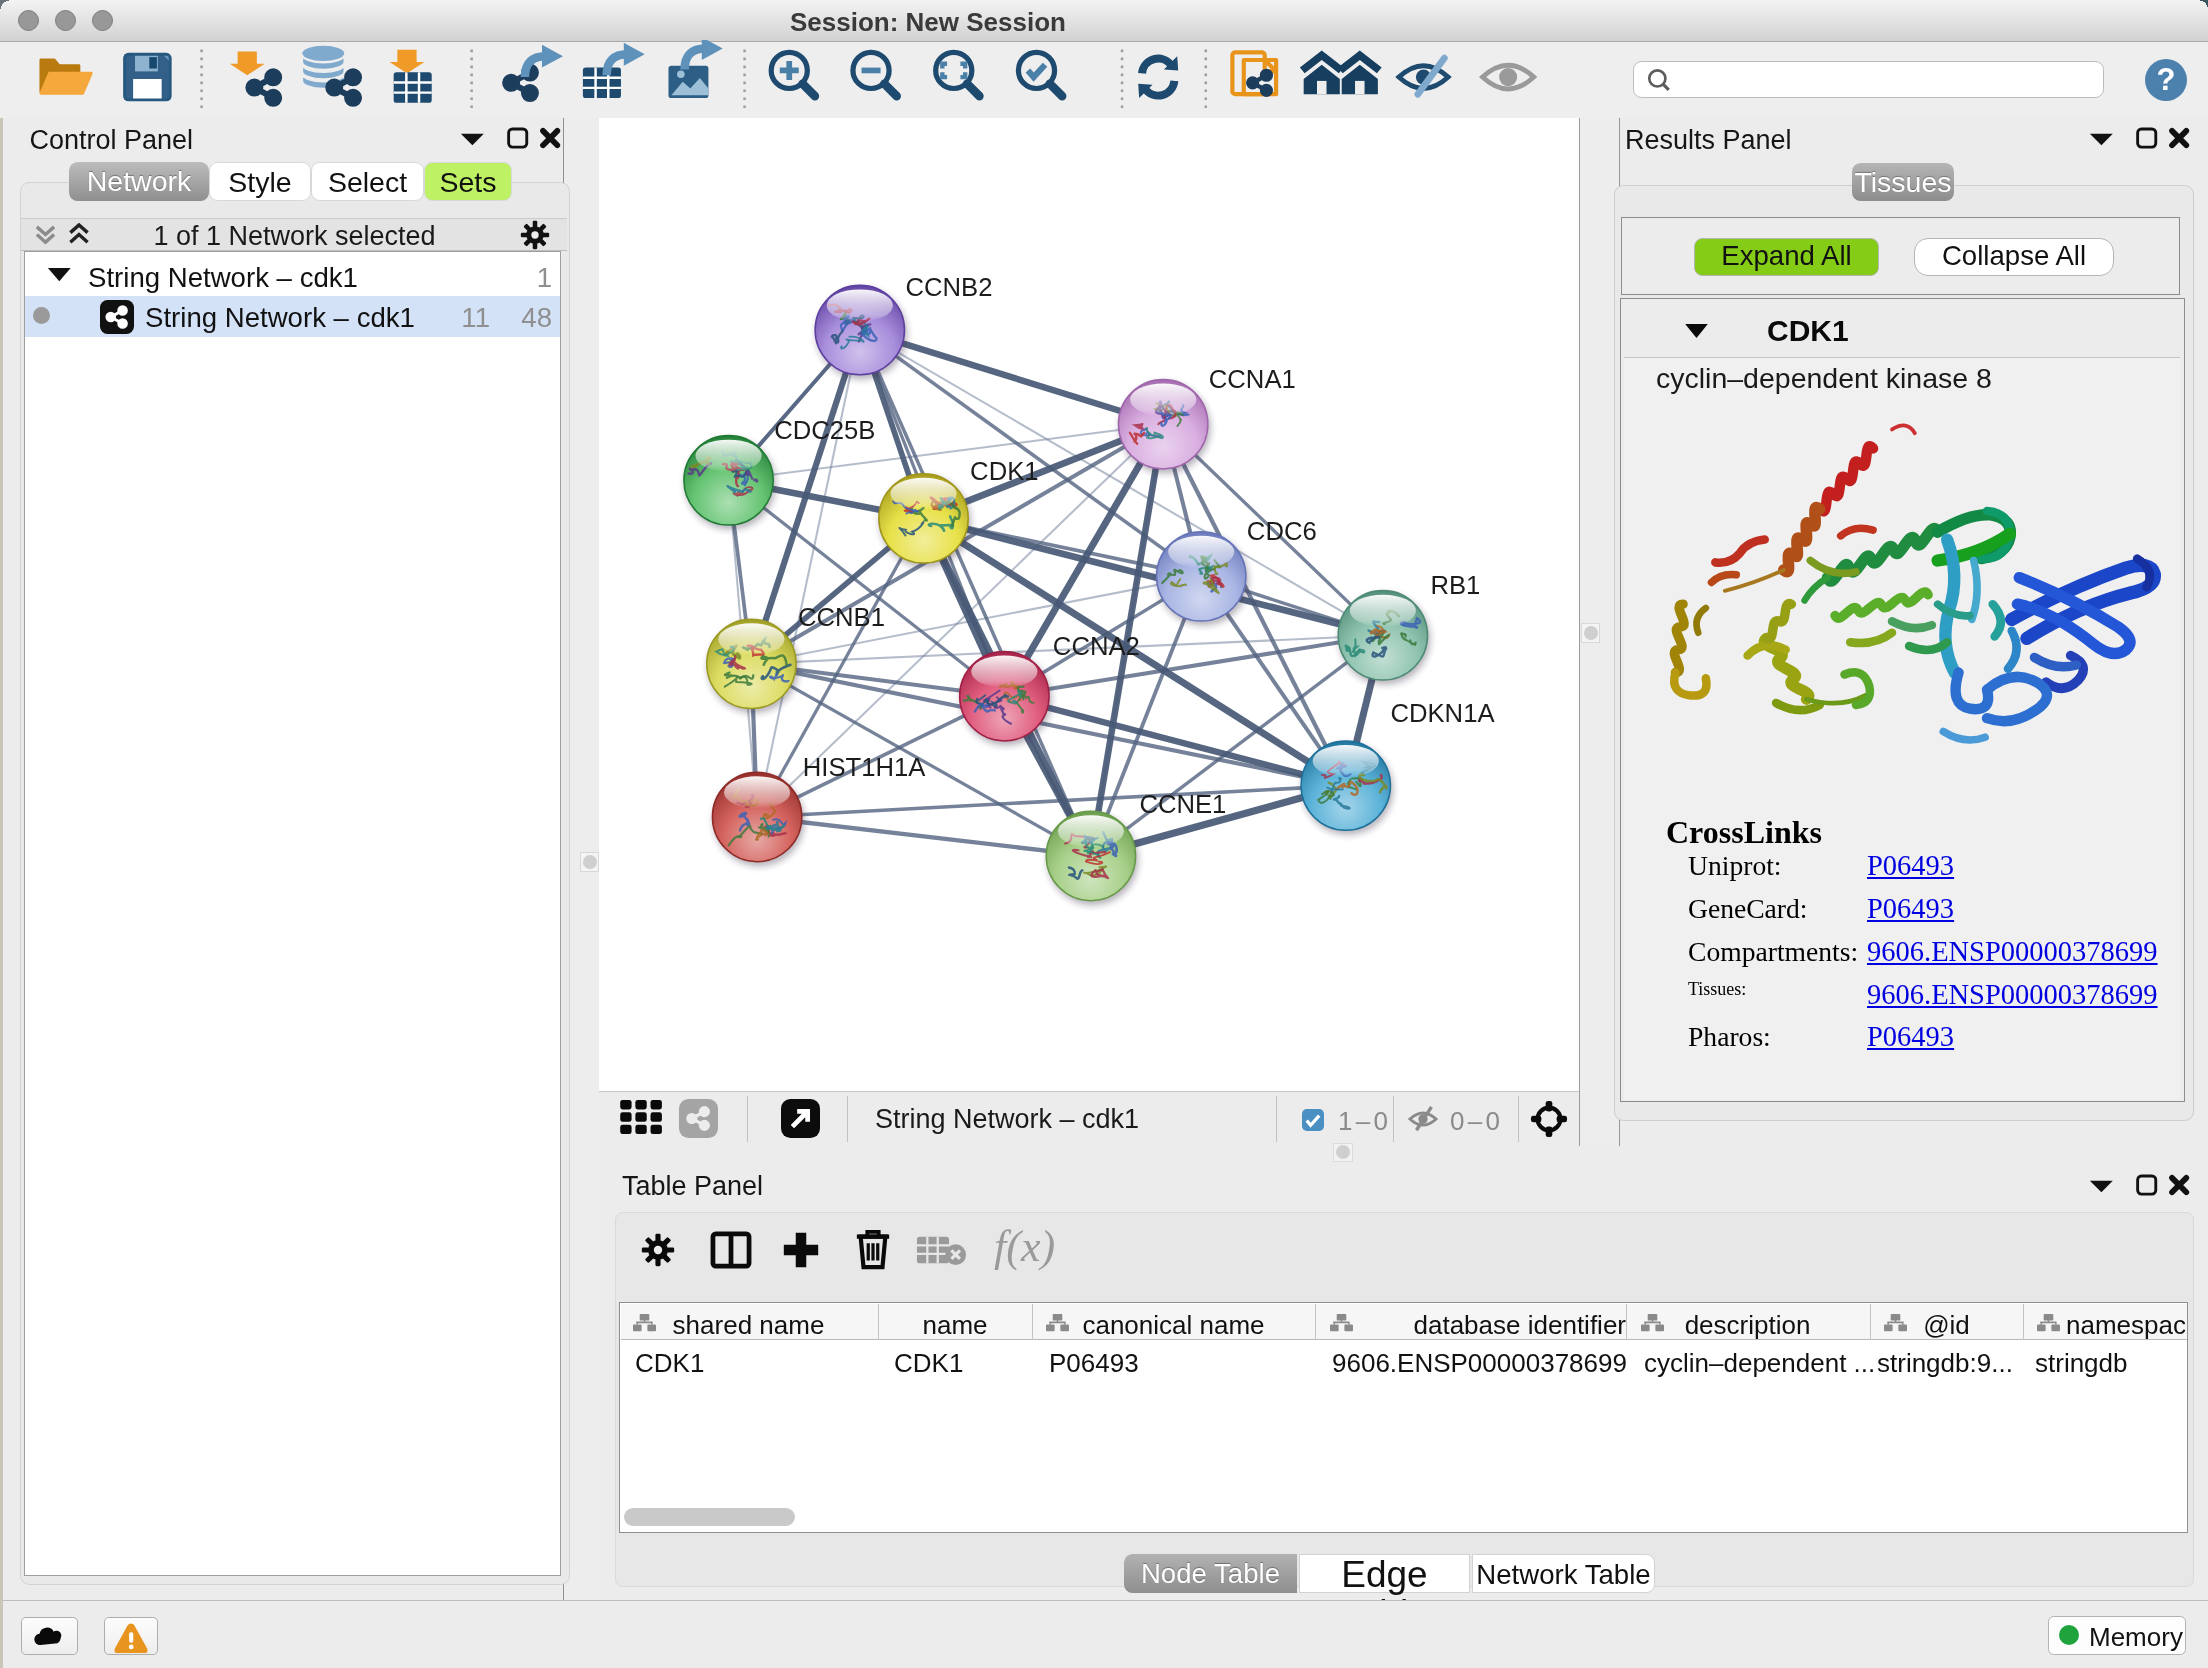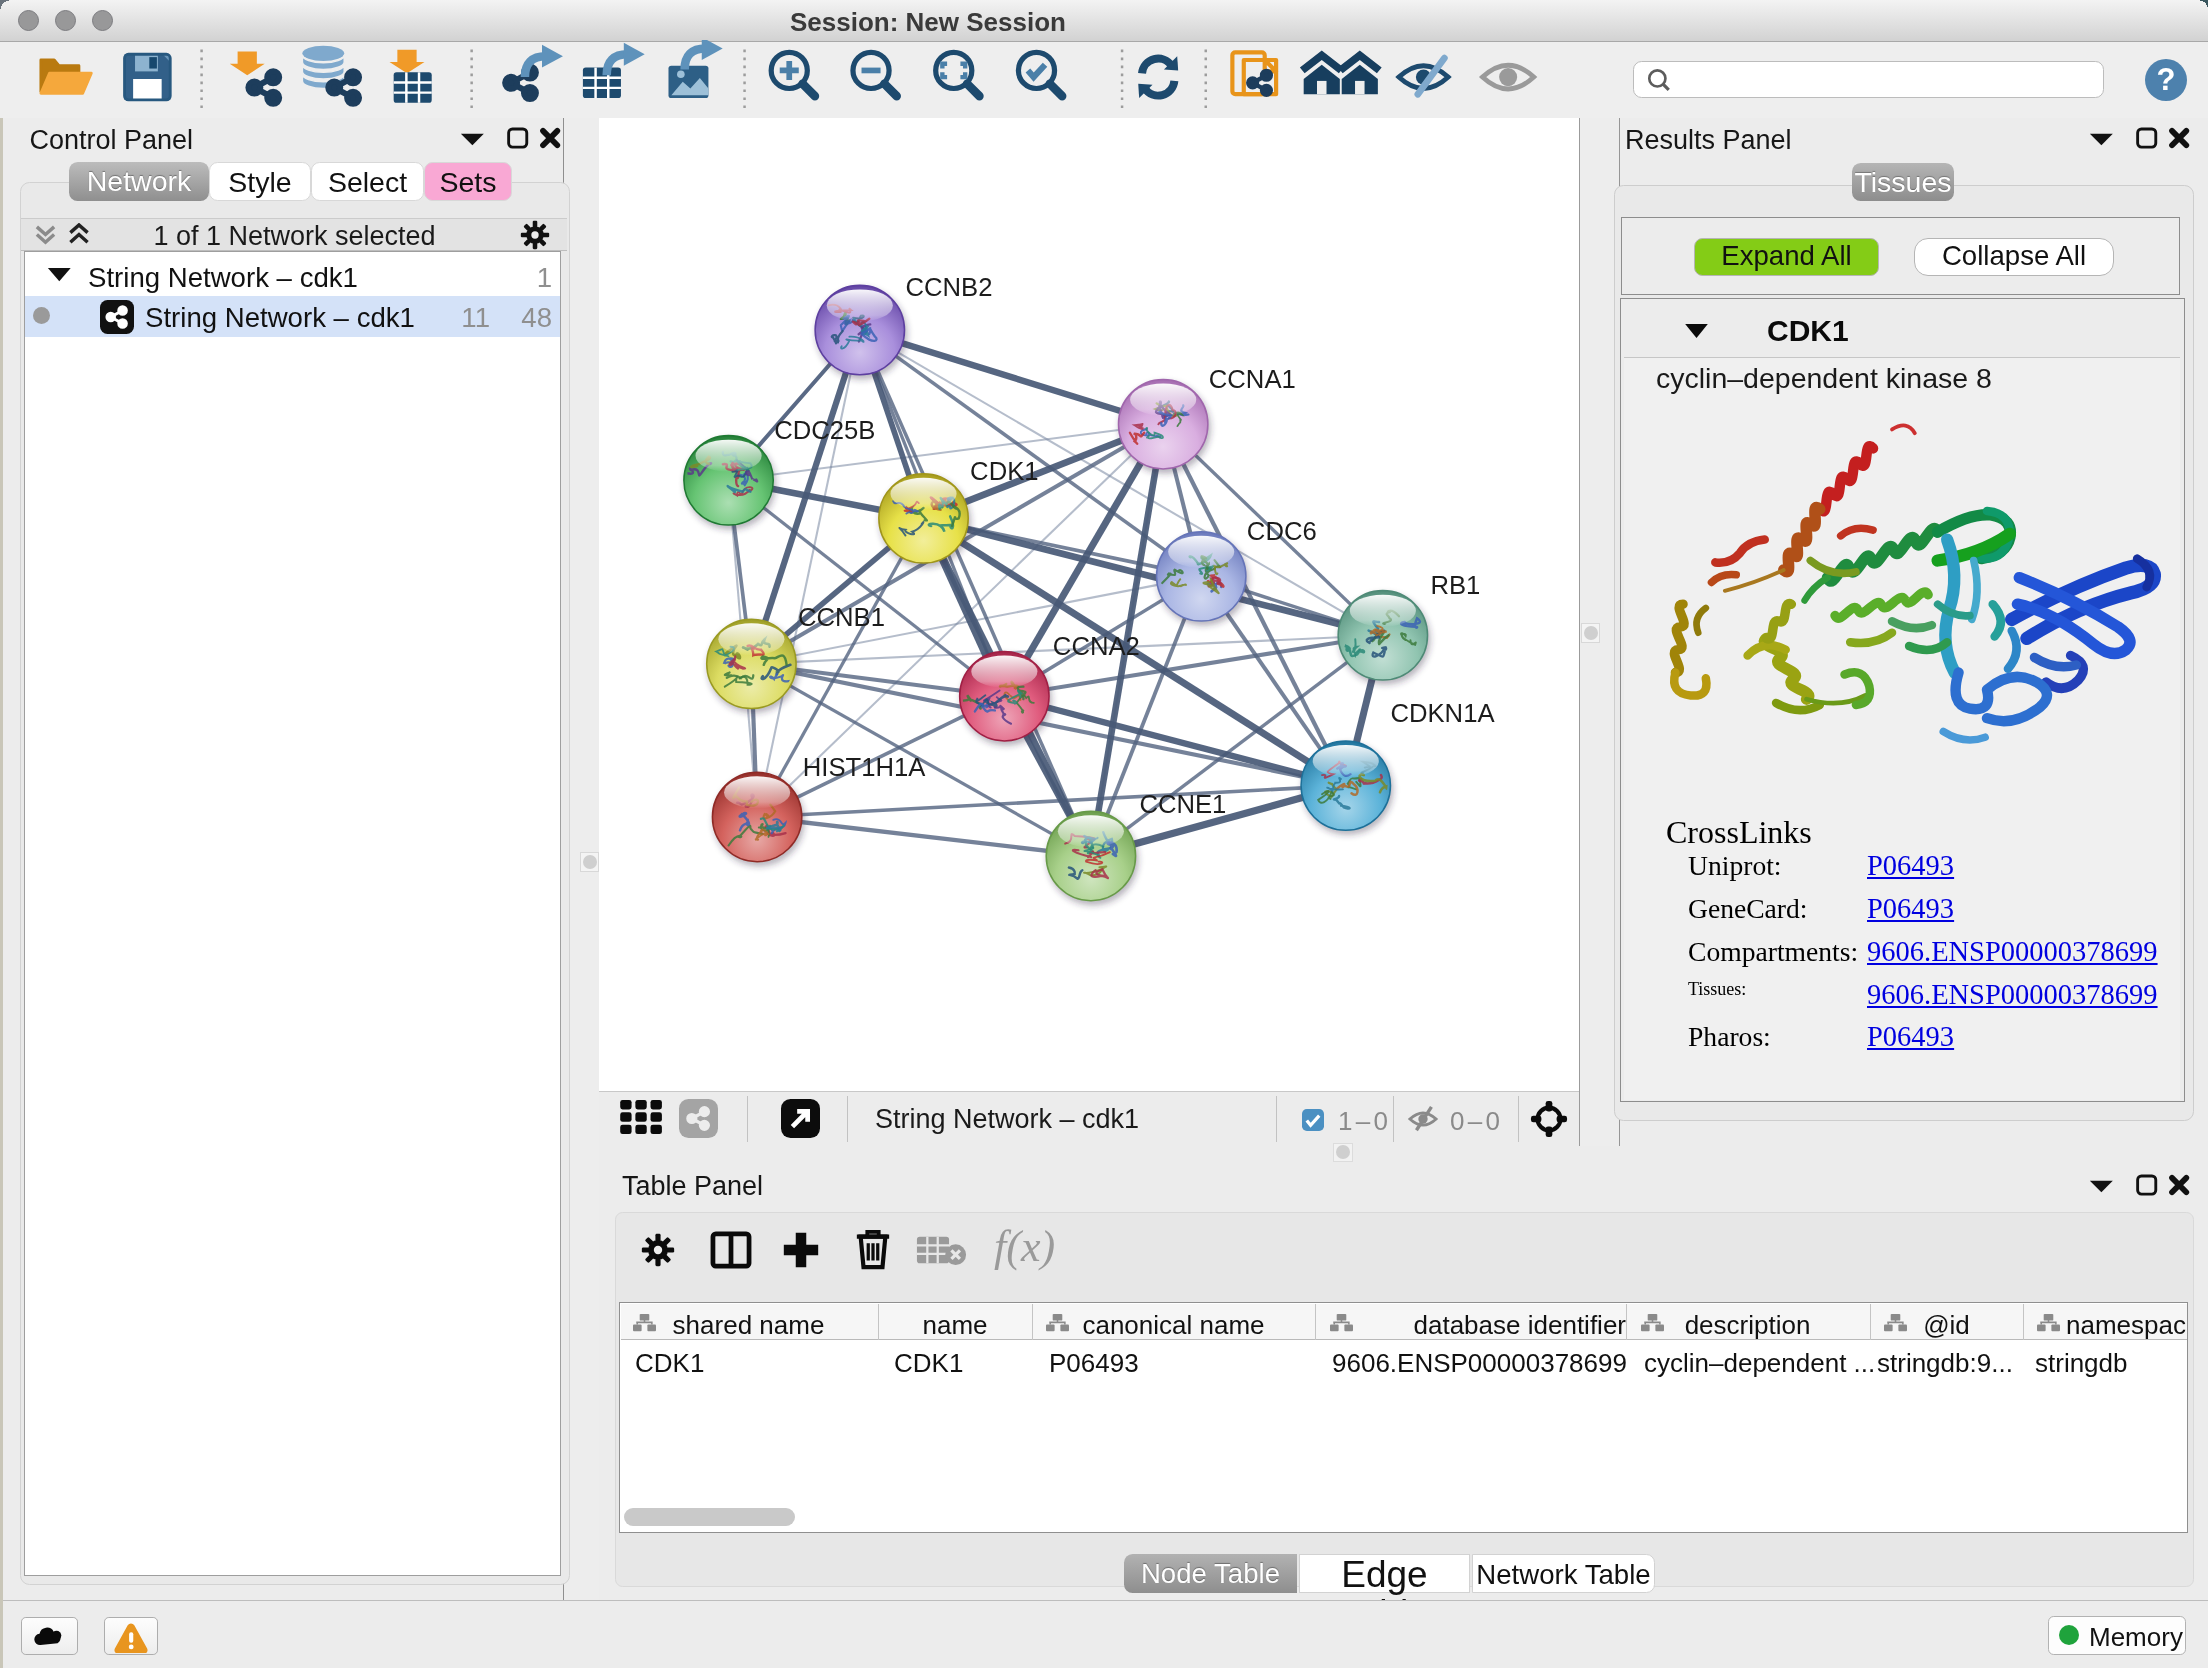--- a/index.html
+++ b/index.html
@@ -132,21 +132,21 @@
 <div class="abs ptitle" style="left:29.5px;top:125px">Control Panel</div>
 <svg class="abs" style="left:459px;top:126px" width="105" height="25" viewBox="0 0 110 26">
     <path d="M 2 8 L 26 8 L 14 20 Z" fill="#111"></path>
     <rect x="52" y="3" width="19" height="19" rx="4" fill="none" stroke="#111" stroke-width="3"></rect>
     <path d="M 88 5 L 103 20 M 103 5 L 88 20" stroke="#111" stroke-width="6" stroke-linecap="round"></path>
   </svg>
 <div class="abs" style="left:20px;top:182px;width:548px;height:1401px;background:#e9e9e9;border:1px solid #d2d2d2;border-radius:9.5px"></div>
 <div class="abs" style="left:69px;top:162px;width:140px;height:39px;background:linear-gradient(#bcbcbc,#8f8f8f);color:#fff;text-shadow:0 -1px 1px rgba(0,0,0,0.35);border-radius:8.6px;font-size:28.5px;text-align:center;line-height:39px;box-sizing:border-box">Network</div>
 <div class="abs" style="left:209px;top:162px;width:102px;height:39px;background:#fff;color:#111;border:1px solid #d8d8d8;border-radius:8.6px;font-size:28.5px;text-align:center;line-height:39px;box-sizing:border-box">Style</div>
 <div class="abs" style="left:311px;top:162px;width:113px;height:39px;background:#fff;color:#111;border:1px solid #d8d8d8;border-radius:8.6px;font-size:28.5px;text-align:center;line-height:39px;box-sizing:border-box">Select</div>
-<div class="abs" style="left:424px;top:162px;width:88px;height:39px;background:#f9a8d4;color:#111;border:1px solid #d8d8d8;border-radius:8.6px;font-size:28.5px;text-align:center;line-height:39px;box-sizing:border-box">Sets</div>
+<div class="abs" style="left:424px;top:162px;width:88px;height:39px;background:#bef264;color:#111;border:1px solid #d8d8d8;border-radius:8.6px;font-size:28.5px;text-align:center;line-height:39px;box-sizing:border-box">Sets</div>
 <div class="abs" style="left:21px;top:218px;width:546px;height:33px;background:#e3e3e3;border-top:1px solid #cbcbcb;border-bottom:1px solid #bdbdbd;box-sizing:border-box"></div>
 <svg class="abs" style="left:34px;top:223px" width="67" height="25" viewBox="0 0 70 26">
     <path d="M 3 4 l 9 8 l 9 -8 M 3 12 l 9 8 l 9 -8" fill="none" stroke="#8b8b8b" stroke-width="3.6"></path>
     <path d="M 38 10 l 9 -8 l 9 8 M 38 20 l 9 -8 l 9 8" fill="none" stroke="#222" stroke-width="3.6"></path>
   </svg>
 <div class="abs" style="left:114px;top:221px;width:361px;text-align:center;font-size:27px;color:#1a1a1a">1 of 1 Network selected</div>
 <svg class="abs" style="left:518px;top:218px" width="34" height="34" viewBox="0 0 36 36">
     <rect x="15.6" y="3" width="4.8" height="6.9" rx="1.2" fill="#111" transform="rotate(0 18 18)"></rect>
     <rect x="15.6" y="3" width="4.8" height="6.9" rx="1.2" fill="#111" transform="rotate(45 18 18)"></rect>
     <rect x="15.6" y="3" width="4.8" height="6.9" rx="1.2" fill="#111" transform="rotate(90 18 18)"></rect>
@@ -622,21 +622,21 @@
     <path d="M 336 330 q 22 14 44 6" fill="none" stroke="#4a9ad8" stroke-width="8" stroke-linecap="round" stroke-linejoin="round" opacity="1.0"></path>
     <path d="M 196 150 q 22 18 48 12" fill="none" stroke="#7a9a20" stroke-width="8" stroke-linecap="round" stroke-linejoin="round" opacity="1.0"></path>
     <path d="M 238 236 q 26 4 44 -10" fill="none" stroke="#86a81e" stroke-width="9" stroke-linecap="round" stroke-linejoin="round" opacity="1.0"></path>
     <path d="M 176 196 C 166 191 173 219 163 214 C 153 209 160 237 150 232" fill="none" stroke="#97a014" stroke-width="10" stroke-linecap="round" stroke-linejoin="round" opacity="1.0"></path>
     <path d="M 282 214 q 22 12 42 4" fill="none" stroke="#49a060" stroke-width="9" stroke-linecap="round" stroke-linejoin="round" opacity="1.0"></path>
     <path d="M 300 240 q 24 10 40 -4" fill="none" stroke="#2f9a4e" stroke-width="9" stroke-linecap="round" stroke-linejoin="round" opacity="1.0"></path>
     <path d="M 262 118 q -20 -6 -34 6" fill="none" stroke="#c03420" stroke-width="8" stroke-linecap="round" stroke-linejoin="round" opacity="1.0"></path>
     <path d="M 330 196 q 16 14 34 12" fill="none" stroke="#2a9c8a" stroke-width="8" stroke-linecap="round" stroke-linejoin="round" opacity="1.0"></path>
     <path d="M 432 252 q 22 14 44 8" fill="none" stroke="#2d5fc4" stroke-width="10" stroke-linecap="round" stroke-linejoin="round" opacity="1.0"></path>
   </svg>
-<div class="abs" style="left:1666px;top:814px;font-family:'Liberation Serif',serif;font-size:32px;font-weight:normal;color:#000">CrossLinks</div>
+<div class="abs" style="left:1666px;top:814px;font-family:'Liberation Serif',serif;font-size:32px;font-weight:bold;color:#000">CrossLinks</div>
 <div class="abs" style="left:1688px;top:850px;font-family:'Liberation Serif',serif;font-size:27.6px;color:#000">Uniprot:</div>
 <div class="abs" style="left:1867px;top:850px;font-family:'Liberation Serif',serif;font-size:28.5px;color:#0000e0;text-decoration:underline">P06493</div>
 <div class="abs" style="left:1688px;top:893px;font-family:'Liberation Serif',serif;font-size:27.6px;color:#000">GeneCard:</div>
 <div class="abs" style="left:1867px;top:893px;font-family:'Liberation Serif',serif;font-size:28.5px;color:#0000e0;text-decoration:underline">P06493</div>
 <div class="abs" style="left:1688px;top:936px;font-family:'Liberation Serif',serif;font-size:27.6px;color:#000">Compartments:</div>
 <div class="abs" style="left:1867px;top:936px;font-family:'Liberation Serif',serif;font-size:28.5px;color:#0000e0;text-decoration:underline">9606.ENSP00000378699</div>
 <div class="abs" style="left:1688px;top:979px;font-family:'Liberation Serif',serif;font-size:18px;color:#000">Tissues:</div>
 <div class="abs" style="left:1867px;top:979px;font-family:'Liberation Serif',serif;font-size:28.5px;color:#0000e0;text-decoration:underline">9606.ENSP00000378699</div>
 <div class="abs" style="left:1688px;top:1021px;font-family:'Liberation Serif',serif;font-size:27.6px;color:#000">Pharos:</div>
 <div class="abs" style="left:1867px;top:1021px;font-family:'Liberation Serif',serif;font-size:28.5px;color:#0000e0;text-decoration:underline">P06493</div>

